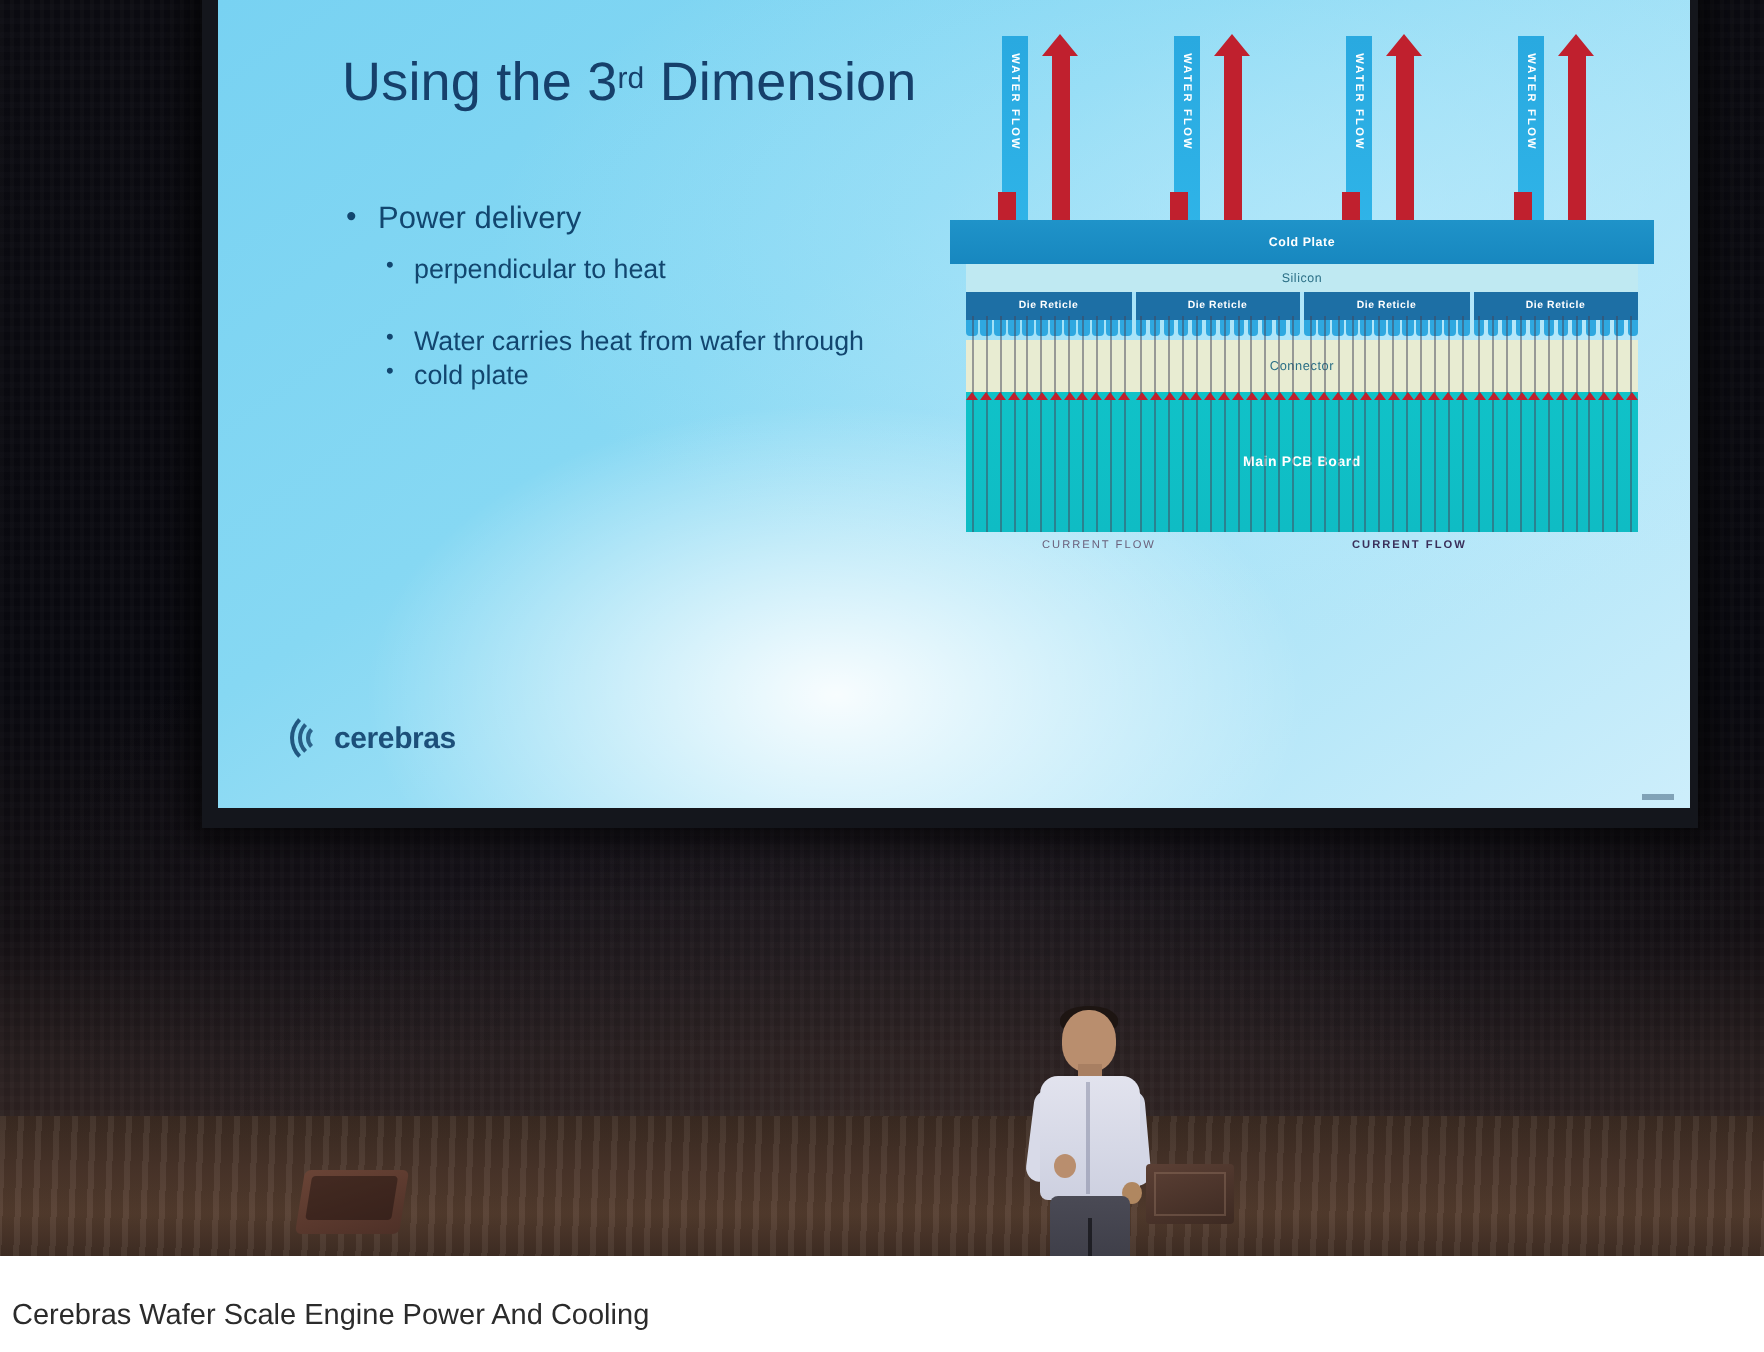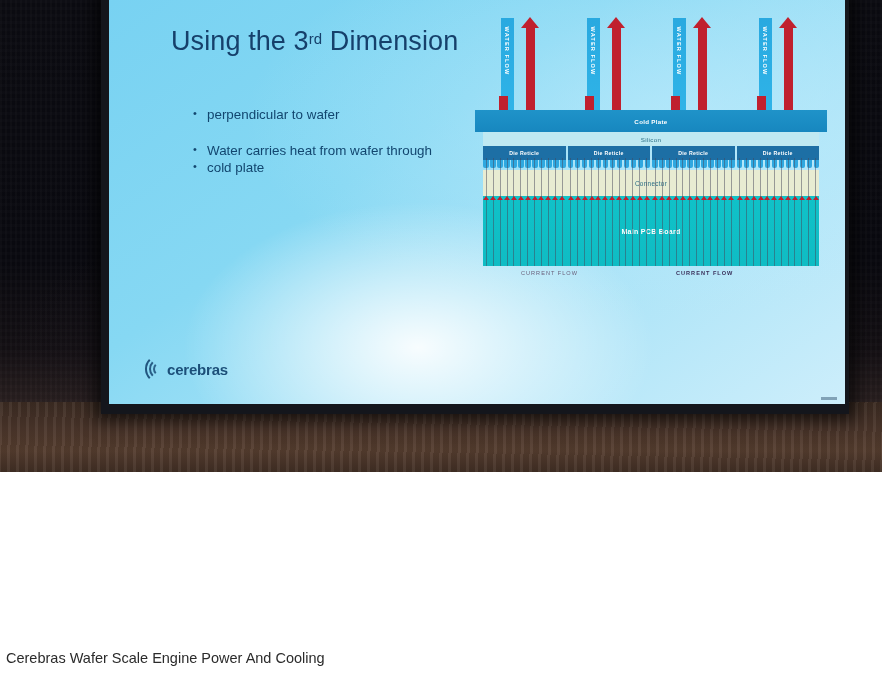--- a/index.html
+++ b/index.html
@@ -1,20 +1,20 @@
 <!DOCTYPE html>
 <html><head>
 <meta charset="utf-8">
 <style>
   html,body{margin:0;padding:0;background:#ffffff;}
   body{width:882px;height:676px;overflow:hidden;font-family:"Liberation Sans",sans-serif;}
 
   
   #photo{
-    position:absolute;left:0;top:0;width:882px;height:472px;
+    position:absolute;left:0;top:0;width:882px;height:628px;
     background:#0a0a10;overflow:hidden;
   }
   
   .curtain{
     position:absolute;left:0;top:0;width:100%;height:100%;
     background:
       radial-gradient(ellipse 60% 45% at 50% 92%, rgba(70,52,44,.55) 0%, rgba(30,22,20,0) 62%),
       radial-gradient(ellipse 70% 50% at 50% 74%, rgba(25,22,30,.9) 0%, rgba(10,10,16,0) 70%),
       linear-gradient(180deg,#0c0c12 0%,#0a0a10 55%,#141014 74%,#2a2020 86%,#3a2a24 100%);
   }
@@ -175,22 +175,23 @@
 <div id="photo">
   <div class="curtain"></div>
   <div class="floor"></div>
 
   <div id="screen-frame">
     <div id="slide">
 
       <div class="slide-title"><span>Using the 3</span><sup>rd</sup><span> Dimension</span></div>
 
       <div class="bullets">
+        <div class="b1">Power delivery</div>
         <div class="gap-s"></div>
-        <div class="b2" style="padding-left:36px;"><span style="display:inline-block">perpendicular to wafer</span></div>
+        <div class="b2" style="padding-left:36px;"><span style="display:inline-block">perpendicular to heat</span></div>
         <div class="gap"></div>
         <div class="gap-s"></div>
         <div class="b2">Water carries heat from wafer through</div>
         <div class="b2"><span style="display:inline-block">cold plate</span></div>
       </div>
 
       <div id="diagram">
 
         <div class="wf-group" style="left:28px;">
           <div class="wf-down"></div>

